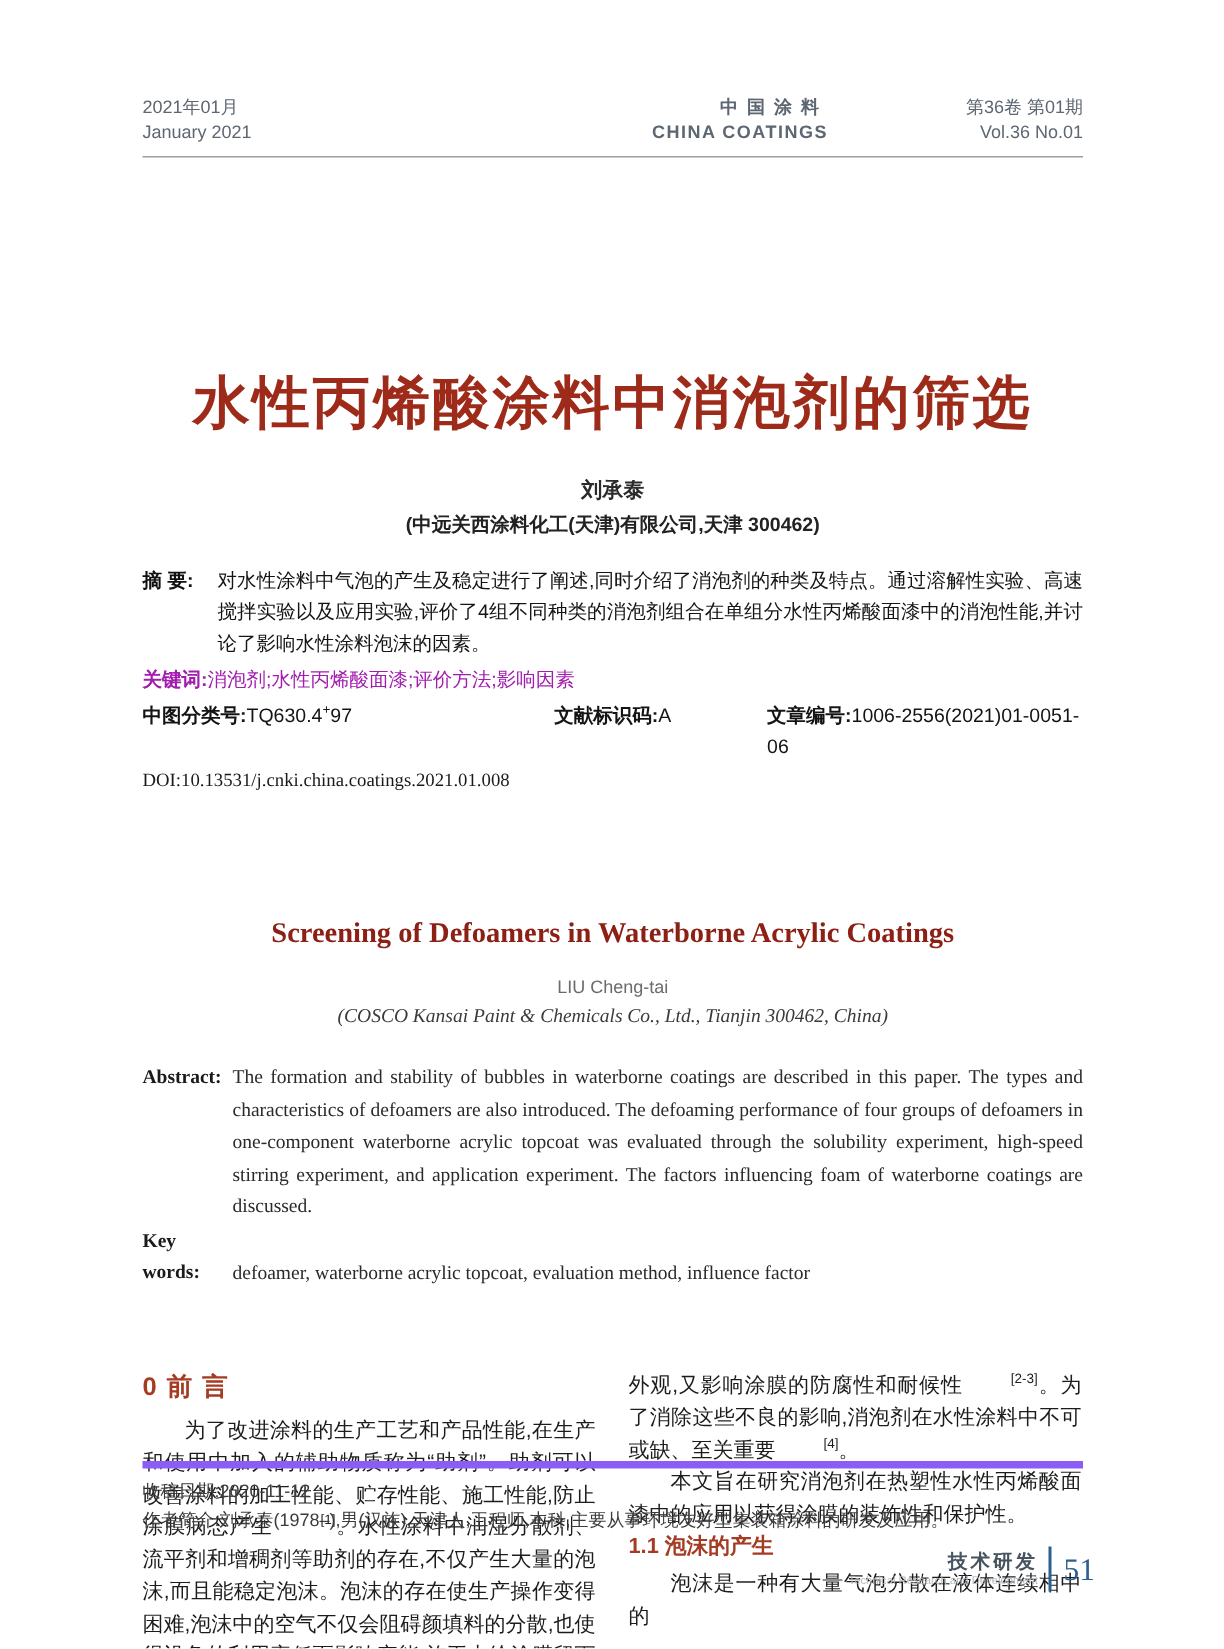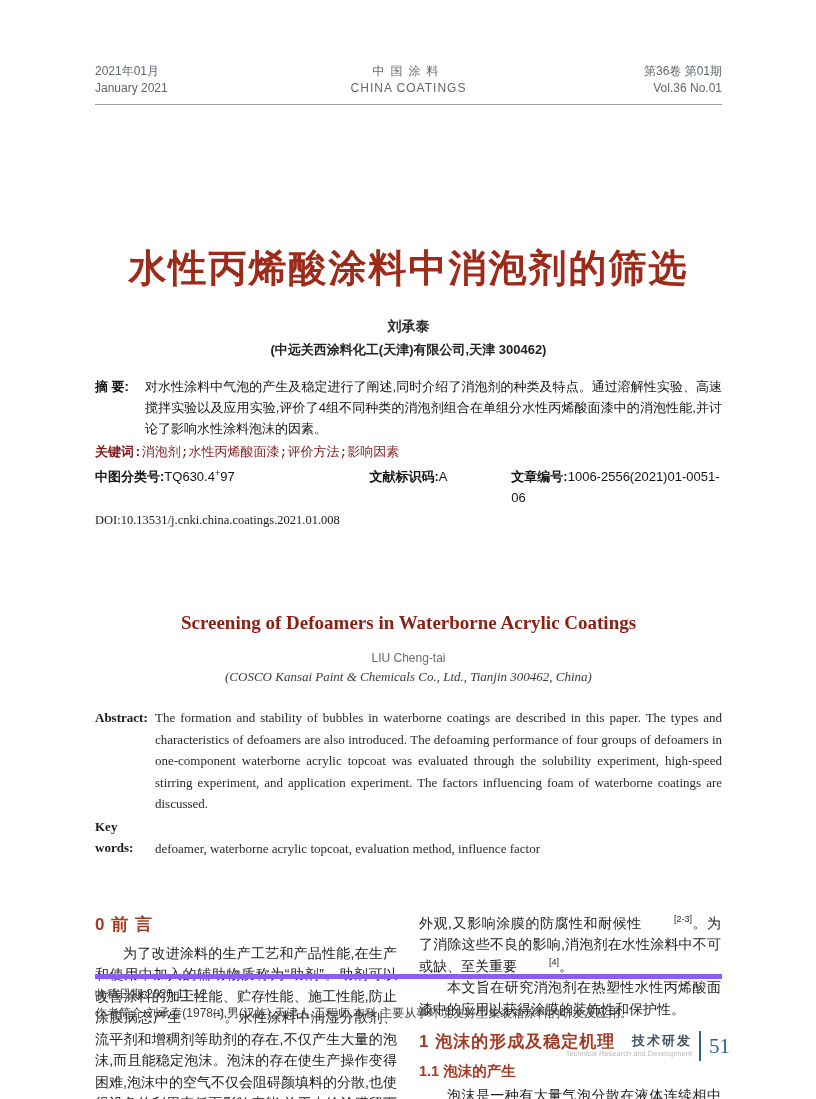--- a/index.html
+++ b/index.html
@@ -23,21 +23,21 @@
     align-items: flex-end;
     padding-top: 40px;
     padding-bottom: 7px;
     border-bottom: 1px solid #9aa0a6;
     font-size: 12px;
     line-height: 17px;
     color: #5d6771;
     margin-top: 23px;
   }
   .hdr-col.left   { text-align: left;  width: 170px; }
-  .hdr-col.center { text-align: center; flex: 1; }
+  .hdr-col.center { text-align: right; flex: 1; font-weight: bold; }
   .hdr-col.right  { text-align: right; width: 170px; }
   .hdr .journal-cn { letter-spacing: 6px; }
   .hdr .journal-en { letter-spacing: 1px; }
 
   
   .title-cn {
     margin-top: 138px;
     text-align: center;
     font-size: 38px;
     font-weight: bold;
@@ -73,22 +73,21 @@
     display: inline-block;
     width: 50px;
     text-indent: 0;
     font-weight: bold;
     color: #111111;
   }
   .kw-line {
     margin-top: 3px;
     font-size: 13px;
     line-height: 21px;
-    color: #7f1d1d;
-    font-family: Liberation Mono, monospace;
+    color: #a21caf;
   }
   .kw-line .lbl-kw { font-weight: bold; }
 
   .clc-row {
     margin-top: 3px;
     display: flex;
     font-size: 13px;
     line-height: 21px;
     color: #141414;
   }
@@ -272,21 +271,20 @@
     <p class="en-kw"><span class="lbl-en">Key words:</span><span>defoamer, waterborne acrylic topcoat, evaluation method, influence factor</span></p>
 
     <div class="columns">
       <div class="col">
         <h3 class="sec-h">0 前 言</h3>
         <p class="body-p indent"><span>为了改进涂料的生产工艺和产品性能,在生产和使用中加入的辅助物质称为“助剂”。助剂可以改善涂料的加工性能、贮存性能、施工性能,防止涂膜病态产生</span><sup>[1]</sup><span>。水性涂料中润湿分散剂、流平剂和增稠剂等助剂的存在,不仅产生大量的泡沫,而且能稳定泡沫。泡沫的存在使生产操作变得困难,泡沫中的空气不仅会阻碍颜填料的分散,也使得设备的利用率低而影响产能,施工中给涂膜留下的气泡造成表面缺陷,既有损</span></p>
       </div>
       <div class="col">
         <p class="body-p"><span>外观,又影响涂膜的防腐性和耐候性</span><sup>[2-3]</sup><span>。为了消除这些不良的影响,消泡剂在水性涂料中不可或缺、至关重要</span><sup>[4]</sup><span>。</span></p>
         <p class="body-p indent">本文旨在研究消泡剂在热塑性水性丙烯酸面漆中的应用以获得涂膜的装饰性和保护性。</p>
-        <h3 class="sec-h mt">1 泡沫的形成及稳定机理</h3>
         <h4 class="sec-sh">1.1 泡沫的产生</h4>
         <p class="body-p indent">泡沫是一种有大量气泡分散在液体连续相中的</p>
       </div>
     </div>
 
   </div>
 
   <div class="footnote">
     <div><span>收稿日期:</span><span>2020-11-12</span></div>
     <div><span>作者简介:</span><span>刘承泰(1978–),男(汉族),天津人,工程师,本科,主要从事环境友好型集装箱涂料的研发及应用。</span></div>

